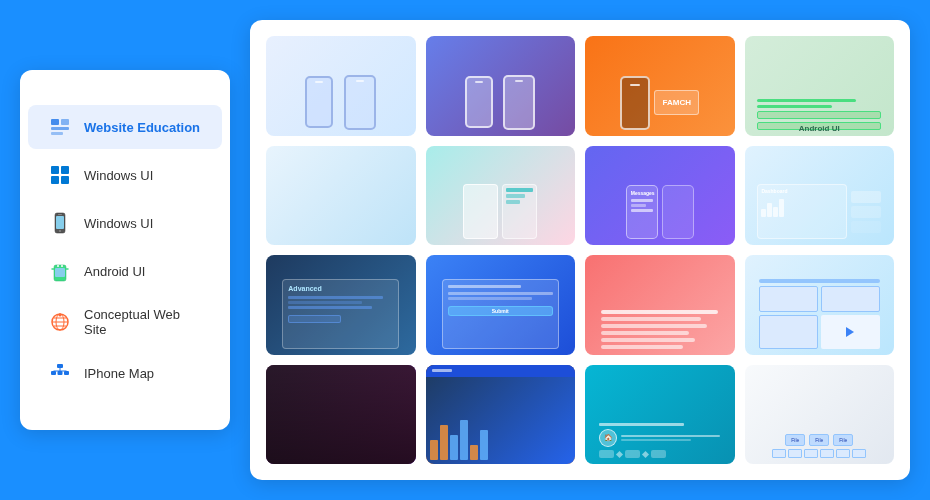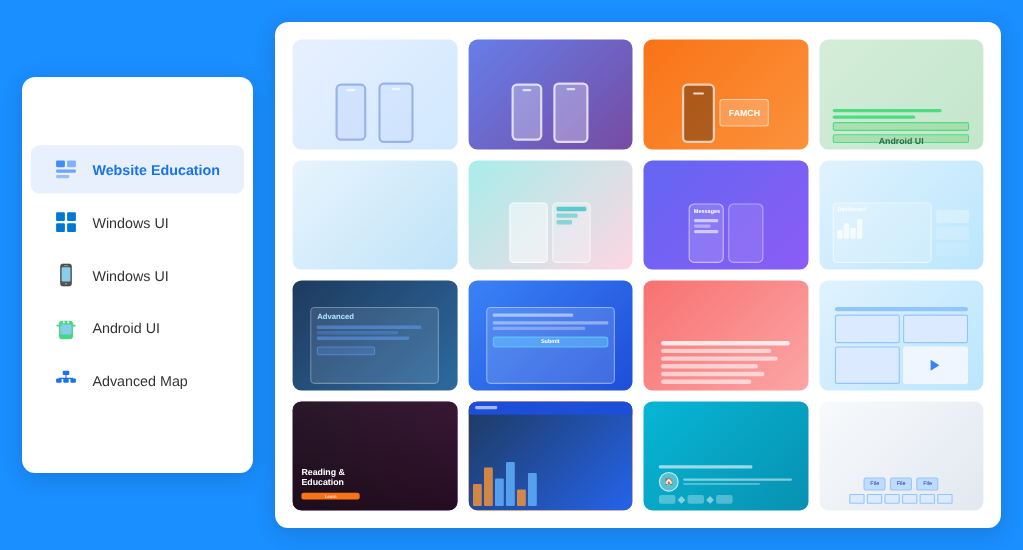--- a/index.html
+++ b/index.html
@@ -208,34 +208,47 @@
         <circle cx="9" cy="6" r="1" fill="white"></circle>
         <circle cx="13" cy="6" r="1" fill="white"></circle>
         <line x1="3" y1="9" x2="5" y2="9" stroke="#3ddc84" stroke-width="1.5" stroke-linecap="round"></line>
         <line x1="17" y1="9" x2="19" y2="9" stroke="#3ddc84" stroke-width="1.5" stroke-linecap="round"></line>
       </svg>
     </span>
     <span class="sidebar-label">Android UI</span>
   </div>
 
 
+  <div class="sidebar-item">
+    <span class="sidebar-icon">
+      <svg width="22" height="22" viewBox="0 0 22 22" fill="none">
+        <circle cx="11" cy="11" r="8" stroke="#ff6b35" stroke-width="1.5" fill="none"></circle>
+        <ellipse cx="11" cy="11" rx="4" ry="8" stroke="#ff6b35" stroke-width="1"></ellipse>
+        <line x1="3" y1="11" x2="19" y2="11" stroke="#ff6b35" stroke-width="1"></line>
+        <line x1="5" y1="7" x2="17" y2="7" stroke="#ff6b35" stroke-width="1"></line>
+        <line x1="5" y1="15" x2="17" y2="15" stroke="#ff6b35" stroke-width="1"></line>
+        <circle cx="11" cy="4" r="1.5" fill="#ff6b35"></circle>
+      </svg>
+    </span>
+    <span class="sidebar-label">Conceptual Web Site</span>
+  </div>
 
   <div class="sidebar-item">
     <span class="sidebar-icon">
       <svg width="22" height="22" viewBox="0 0 22 22" fill="none">
         <rect x="8" y="2" width="6" height="4" rx="1" fill="#1a73e8"></rect>
         <rect x="2" y="9" width="5" height="4" rx="1" fill="#1a73e8"></rect>
         <rect x="8.5" y="9" width="5" height="4" rx="1" fill="#1a73e8"></rect>
         <rect x="15" y="9" width="5" height="4" rx="1" fill="#1a73e8"></rect>
         <line x1="11" y1="6" x2="11" y2="9" stroke="#1a73e8" stroke-width="1"></line>
         <line x1="4.5" y1="9" x2="17.5" y2="9" stroke="#1a73e8" stroke-width="1"></line>
         <line x1="4.5" y1="9" x2="4.5" y2="9" stroke="#1a73e8" stroke-width="1"></line>
       </svg>
     </span>
-    <span class="sidebar-label">Advanced Map</span>
+    <span class="sidebar-label">IPhone Map</span>
   </div>
 
 </div>
 
 <div class="main-content">
   <div class="grid">
 
     <div class="grid-item card-1">
       <div class="card-inner">
         <div style="display:flex;gap:5px;align-items:center;">
@@ -400,24 +413,20 @@
             </div>
           </div>
         </div>
       </div>
     </div>
 
     <div class="grid-item card-13">
       <div class="card-inner" style="padding:0;overflow:hidden;">
         <div style="width:100%;height:100%;position:relative;background:linear-gradient(135deg, #2d1b2e 0%, #4a1942 100%);">
           <div style="position:absolute;inset:0;background:linear-gradient(to bottom, rgba(0,0,0,0.1), rgba(0,0,0,0.5));"></div>
-          <div style="position:absolute;bottom:10px;left:8px;right:8px;">
-            <div style="font-size:8px;color:white;font-weight:700;line-height:1.2;">Reading &amp;<br>Education</div>
-            <div style="margin-top:4px;height:6px;background:#f97316;border-radius:2px;width:40%;display:flex;align-items:center;justify-content:center;font-size:4px;color:white;">Learn</div>
-          </div>
         </div>
       </div>
     </div>
 
     <div class="grid-item card-14">
       <div class="card-inner" style="padding:0;overflow:hidden;">
         <div style="width:100%;height:100%;background:linear-gradient(135deg, #1e3a5f 0%, #2563eb 100%);display:flex;flex-direction:column;">
           <div style="height:12px;background:#1d4ed8;display:flex;align-items:center;padding:0 6px;gap:4px;">
             <div style="height:3px;width:20px;background:rgba(255,255,255,0.6);border-radius:1px;"></div>
           </div>

